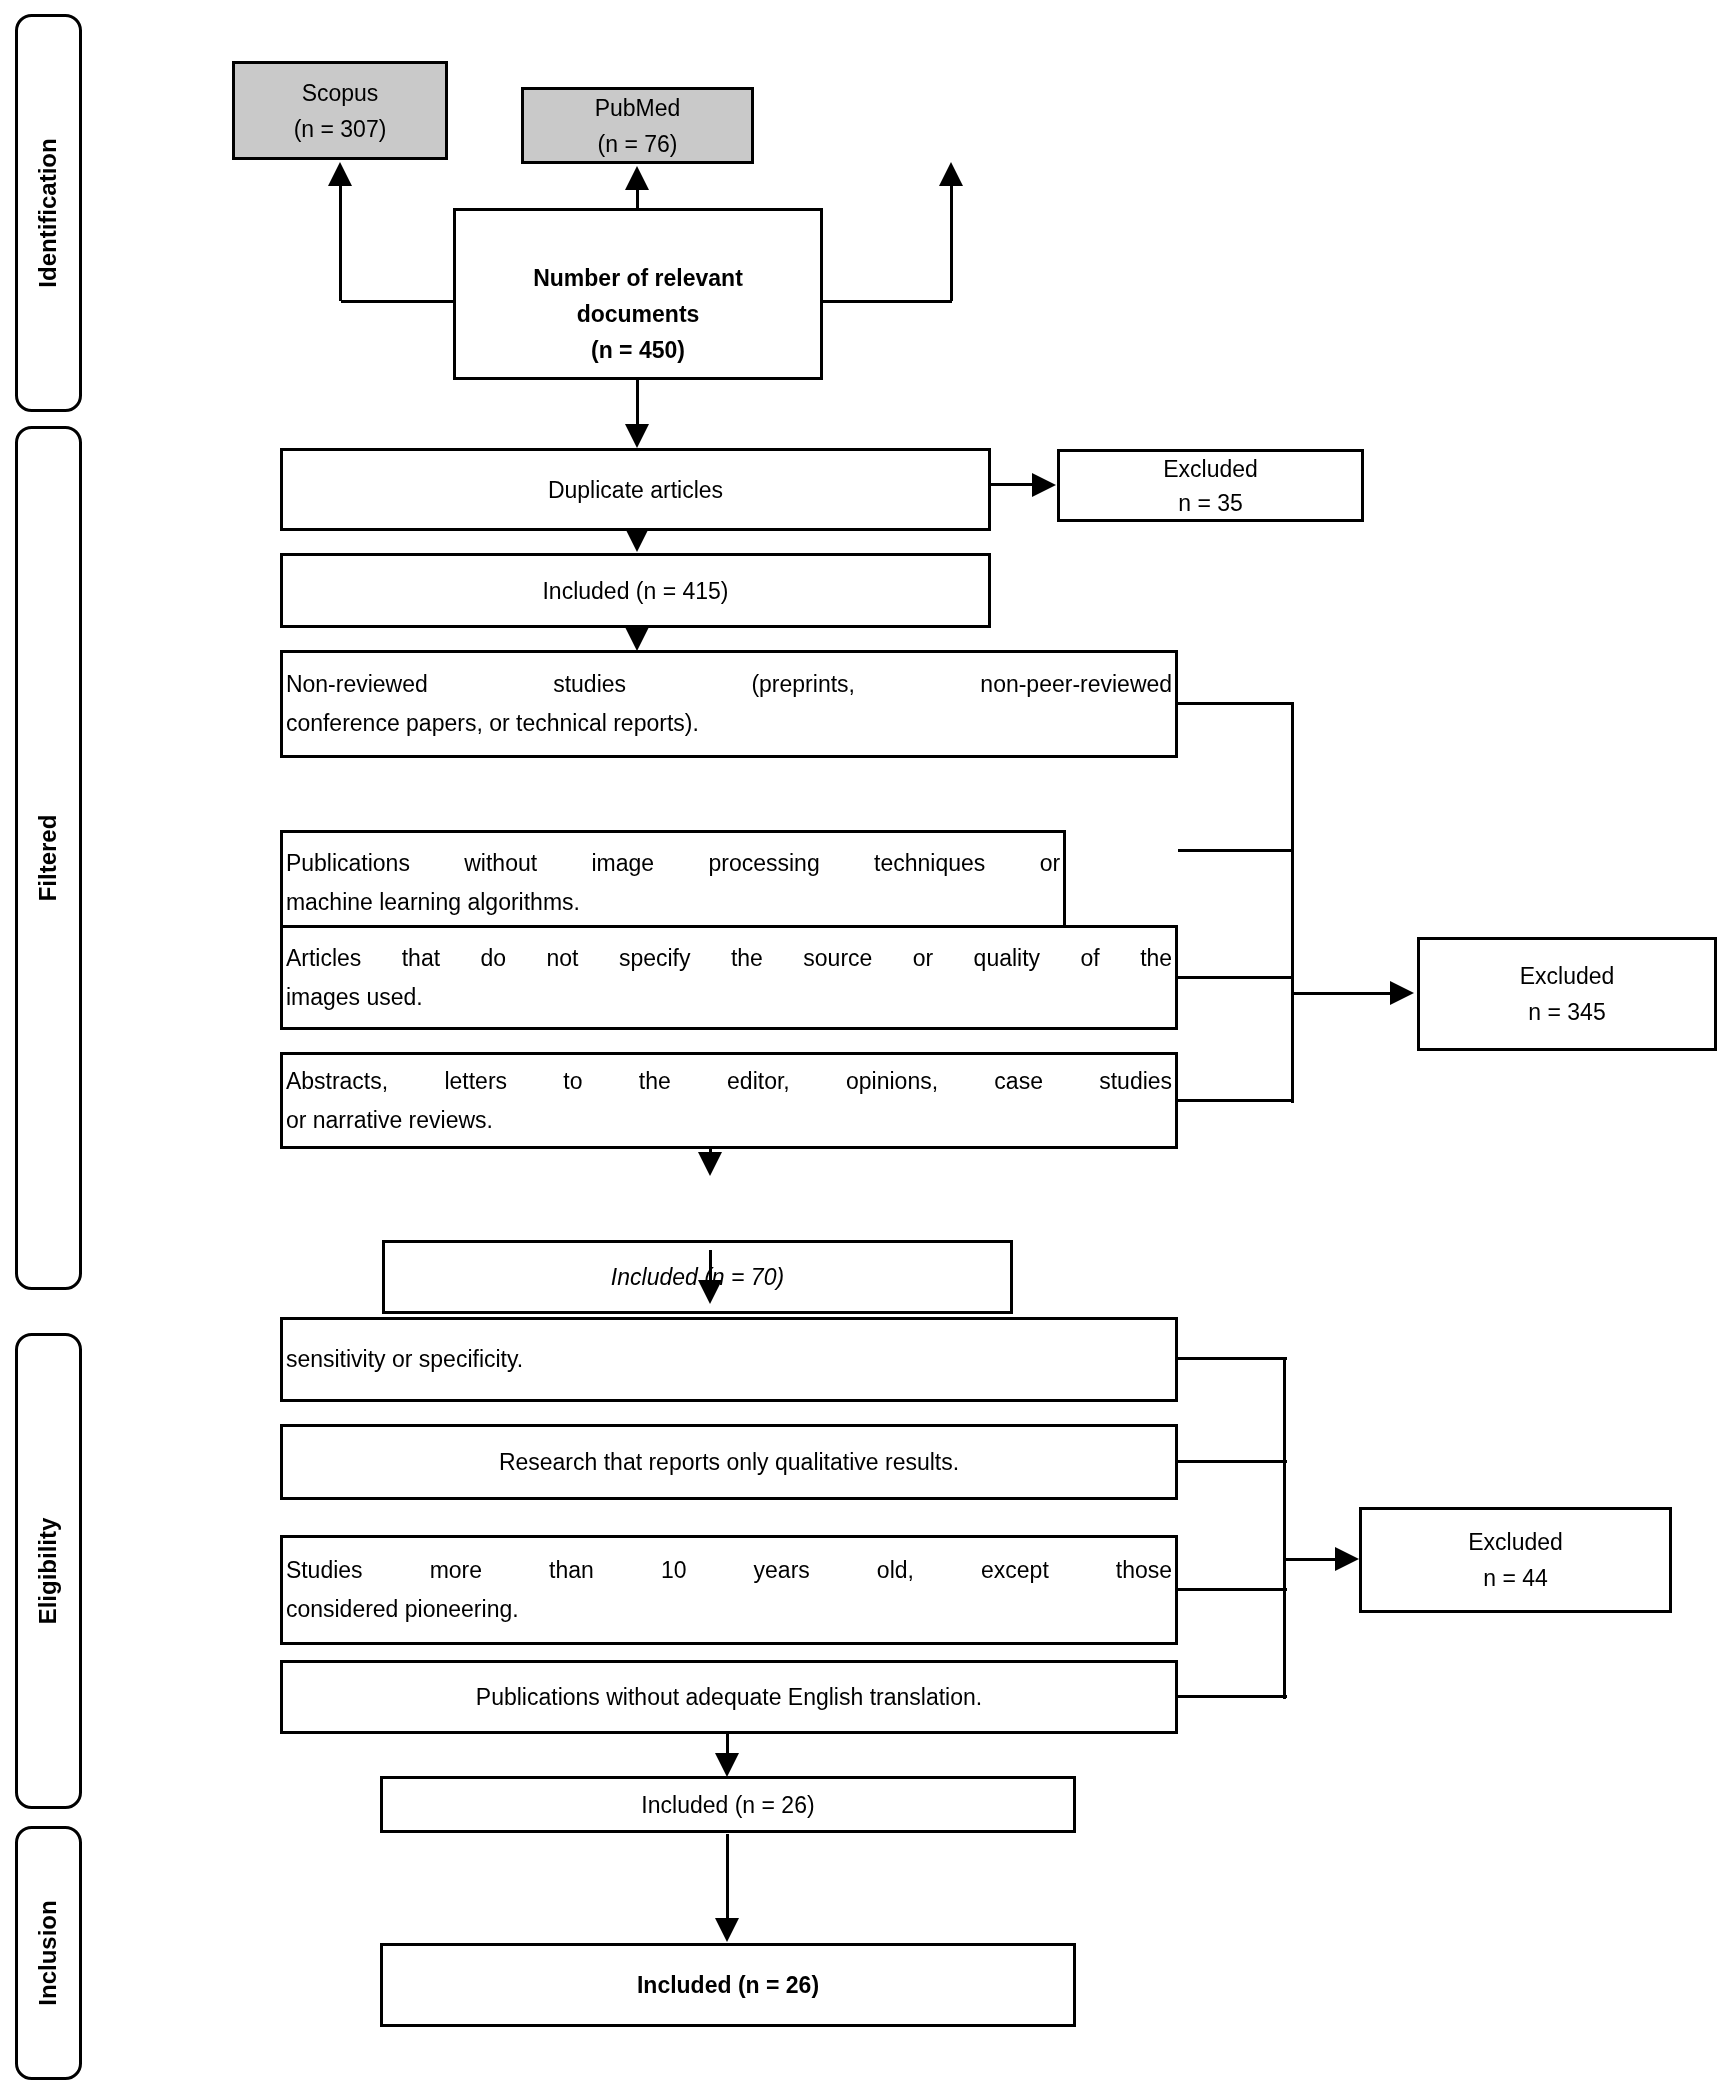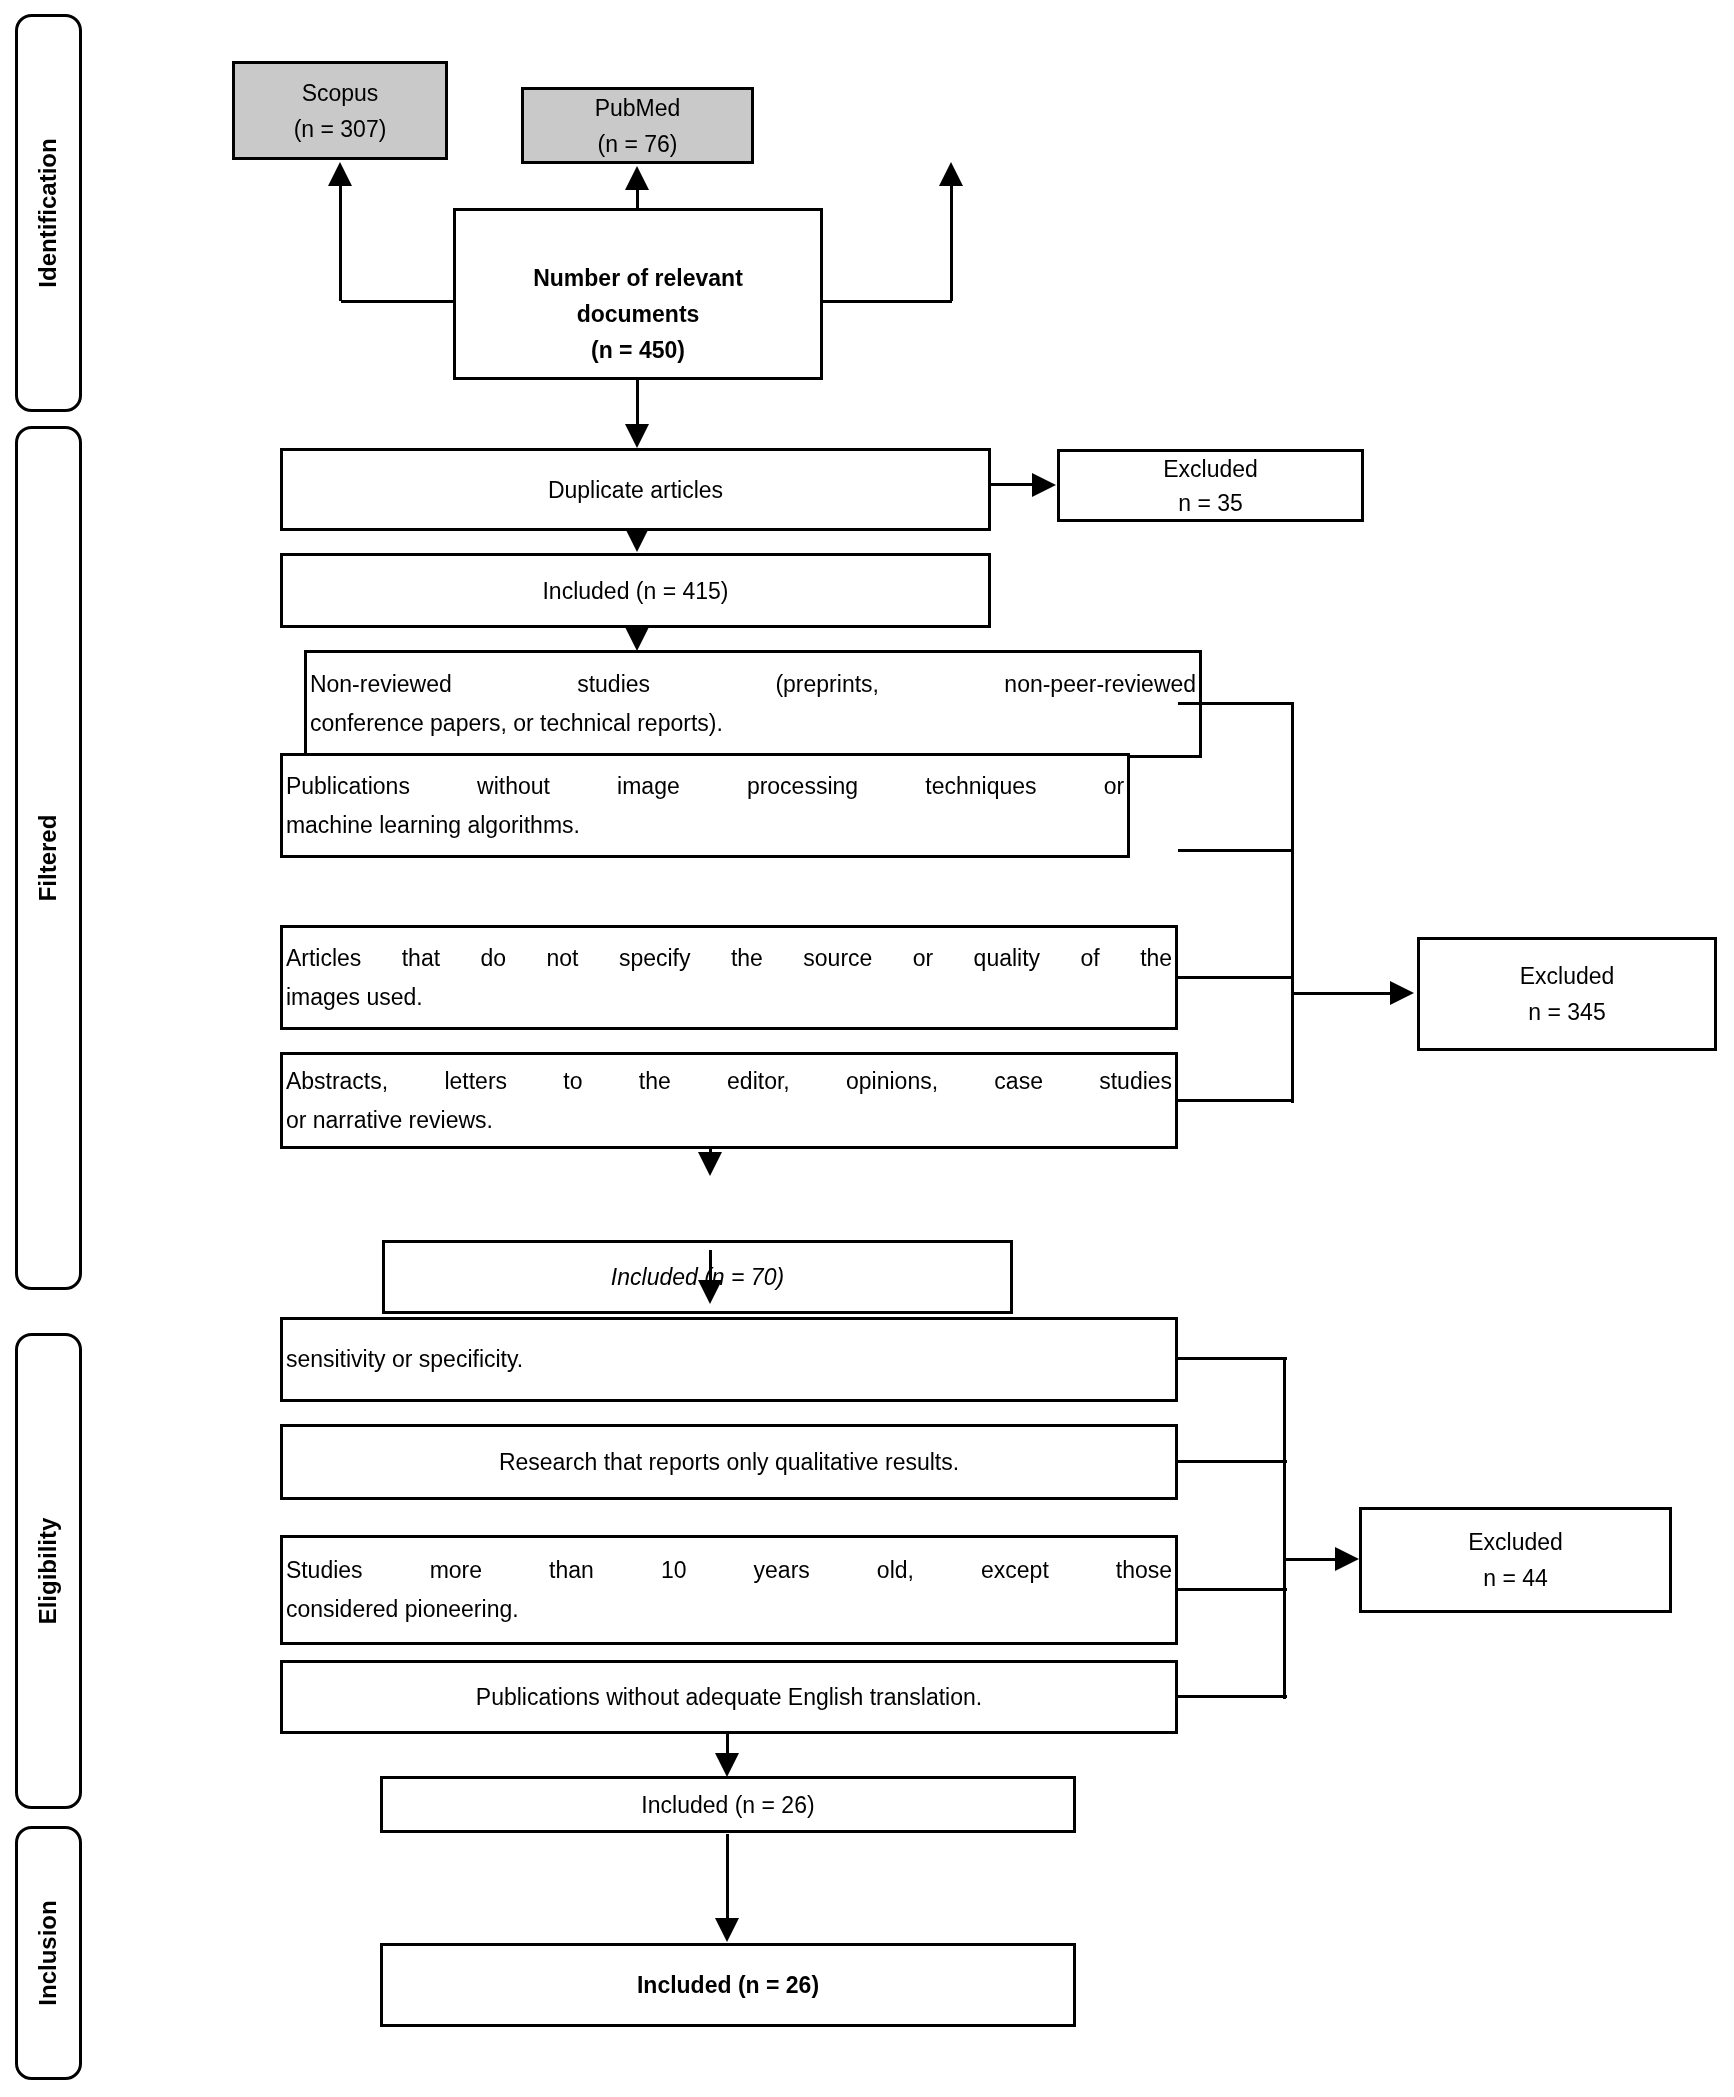--- a/index.html
+++ b/index.html
@@ -19,21 +19,21 @@
     display:flex;flex-direction:column;align-items:center;justify-content:center;
     font-size:23px;text-align:center;line-height:36px;
   }
   .gray{background:#c9c9c9;}
   .bold{font-weight:bold;align-items:center;}
   .crit{
     position:absolute;border:3.4px solid #000;background:#fff;box-sizing:border-box;
     font-size:23px;line-height:39px;display:flex;flex-direction:column;
     justify-content:center;padding:0 2.9px;
   }
-  .crit.topalign{justify-content:flex-start;padding-top:11.7px;margin-left:24px;}
+  .crit.topalign{justify-content:flex-start;padding-top:11.7px;}
   .jl{text-align:justify;text-align-last:justify;width:100%;}
   .ll{text-align:left;width:100%;}
   .cl{text-align:center;width:100%;}
   .vline{position:absolute;width:3.4px;background:#000;}
   .hline{position:absolute;height:3.4px;background:#000;}
   .ah-up{position:absolute;width:0;height:0;
     border-left:12.7px solid transparent;border-right:12.7px solid transparent;
     border-bottom:24px solid #000;}
   .ah-down{position:absolute;width:0;height:0;
     border-left:12.7px solid transparent;border-right:12.7px solid transparent;
@@ -102,21 +102,21 @@
   <div class="ah-down" style="left:625px;top:528px;"></div>
   <div class="box" style="left:280px;top:553px;width:711px;height:75px;">
     <div>Included (n = 415)</div>
   </div>
   <div class="ah-down" style="left:625px;top:627px;"></div>
 
   <div class="crit topalign" style="left:280px;top:650px;width:898px;height:108px;">
     <div class="jl">Non-reviewed studies (preprints, non-peer-reviewed</div>
     <div class="ll">conference papers, or technical reports).</div>
   </div>
-  <div class="crit" style="left:280px;top:753px;width:850px;height:105px;">
+  <div class="crit" style="left:280px;top:830px;width:786px;height:105px;">
     <div class="jl">Publications without image processing techniques or</div>
     <div class="ll">machine learning algorithms.</div>
   </div>
   <div class="crit" style="left:280px;top:925px;width:898px;height:105px;">
     <div class="jl">Articles that do not specify the source or quality of the</div>
     <div class="ll">images used.</div>
   </div>
   <div class="crit" style="left:280px;top:1052px;width:898px;height:97px;">
     <div class="jl">Abstracts, letters to the editor, opinions, case studies</div>
     <div class="ll">or narrative reviews.</div>

